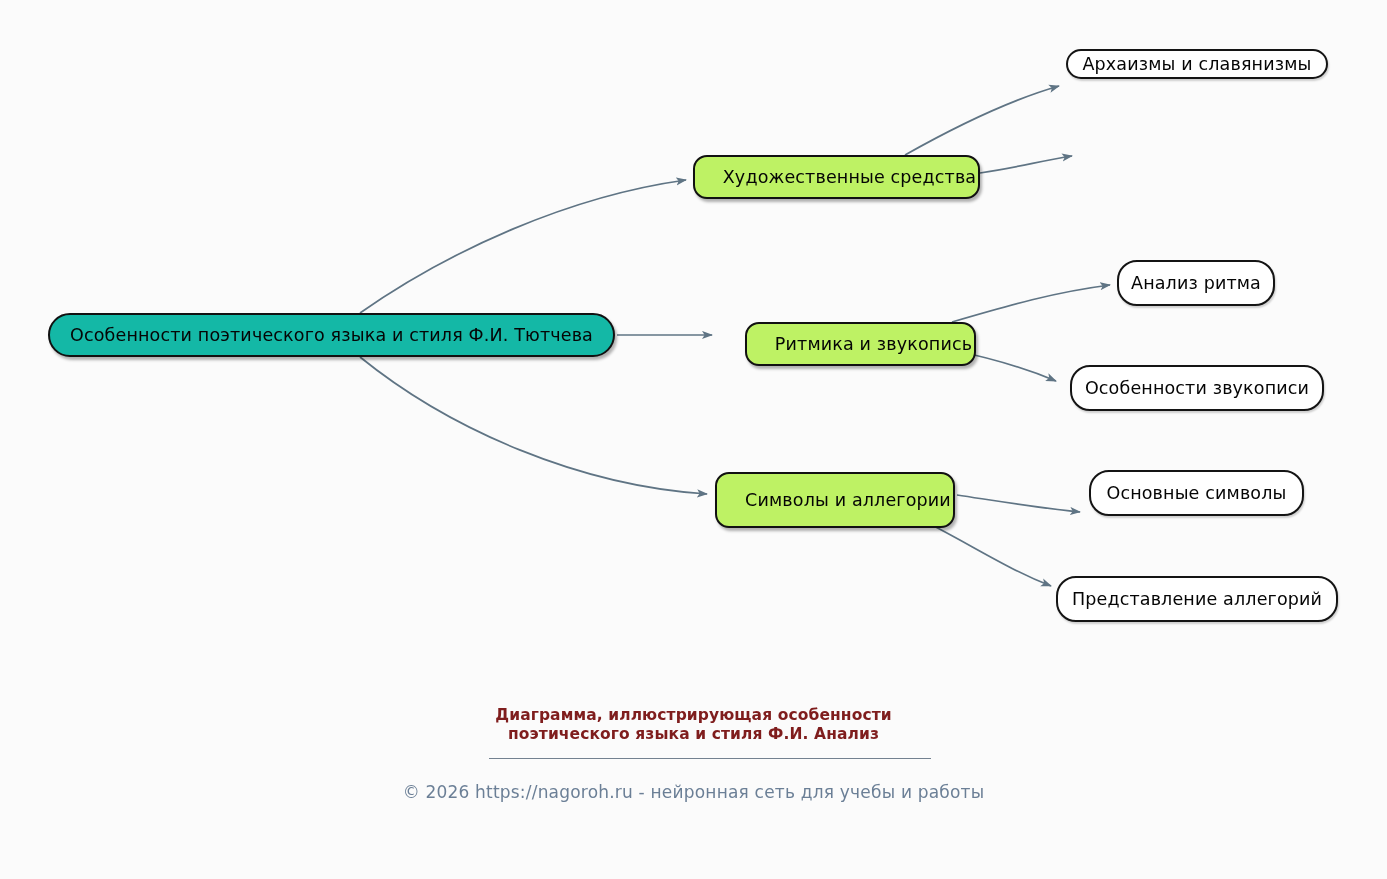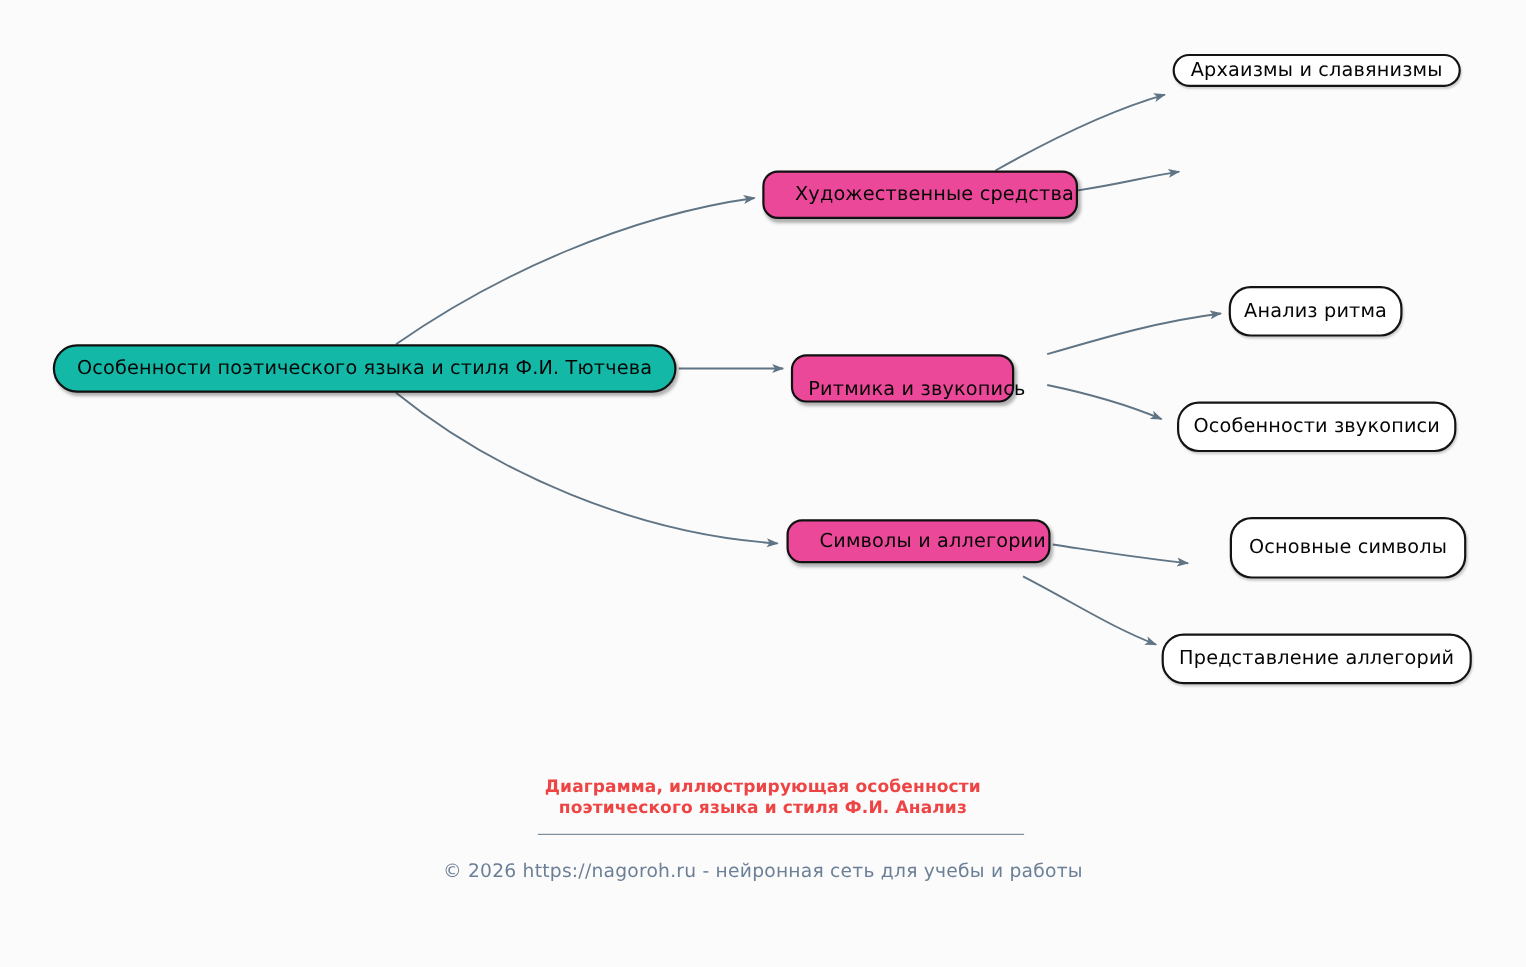--- a/index.html
+++ b/index.html
@@ -40,21 +40,21 @@
     letter-spacing: 0.15px;
     color: #050505;
   }
   .node.root {
     background: #14b8a6;
     border: 2px solid #111111;
     border-radius: 22px;
     box-shadow: 2px 3px 3px rgba(0,0,0,0.30);
   }
   .node.branch {
-    background: #ec4899;
+    background: #bef264;
     border: 2px solid #111111;
     border-radius: 14px;
     box-shadow: 2px 3px 3px rgba(0,0,0,0.30);
     padding-left: 26px;
   }
   .node.leaf {
     background: #ffffff;
     border: 2px solid #141414;
     border-radius: 20px;
     box-shadow: 1px 2px 2px rgba(0,0,0,0.18);
@@ -62,21 +62,21 @@
   .caption {
     position: absolute;
     left: 0;
     top: 706px;
     width: 1387px;
     text-align: center;
     font-family: "DejaVu Sans", sans-serif;
     font-weight: bold;
     font-size: 15.5px;
     line-height: 19px;
-    color: #ef4444;
+    color: #7f1d1d;
     letter-spacing: 0.1px;
   }
   .caption .l2 { display: block; }
   .divider {
     position: absolute;
     left: 489px;
     top: 758px;
     width: 442px;
     height: 1px;
     background: #5b6b7c;
@@ -126,42 +126,42 @@
   </svg>
 
   <div class="node root" style="left:48px; top:313px; width:567px; height:44px;">
     <span>Особенности поэтического языка и стиля Ф.И. Тютчева</span>
   </div>
 
   <div class="node branch" style="left:693px; top:155px; width:287px; height:44px;">
     <span>Художественные средства</span>
   </div>
 
-  <div class="node branch" style="left:719px; top:322px; width:203px; height:44px;align-items:flex-end;">
+  <div class="node branch" style="left:745px; top:322px; width:231px; height:44px;">
     <span>Ритмика и звукопись</span>
   </div>
 
-  <div class="node branch" style="left:715px; top:472px; width:240px; height:40px;">
+  <div class="node branch" style="left:715px; top:472px; width:240px; height:56px;">
     <span>Символы и аллегории</span>
   </div>
 
   <div class="node leaf" style="left:1066px; top:49px; width:262px; height:30px;">
     <span>Архаизмы и славянизмы</span>
   </div>
 
 
   <div class="node leaf" style="left:1117px; top:260px; width:158px; height:46px;">
     <span>Анализ ритма</span>
   </div>
 
   <div class="node leaf" style="left:1070px; top:365px; width:254px; height:46px;">
     <span>Особенности звукописи</span>
   </div>
 
-  <div class="node leaf" style="left:1118px; top:470px; width:215px; height:56px;">
+  <div class="node leaf" style="left:1089px; top:470px; width:215px; height:46px;">
     <span>Основные символы</span>
   </div>
 
   <div class="node leaf" style="left:1056px; top:576px; width:282px; height:46px;">
     <span>Представление аллегорий</span>
   </div>
 
   <div class="caption">
     <span>Диаграмма, иллюстрирующая особенности</span>
     <span class="l2">поэтического языка и стиля Ф.И. Анализ</span>

